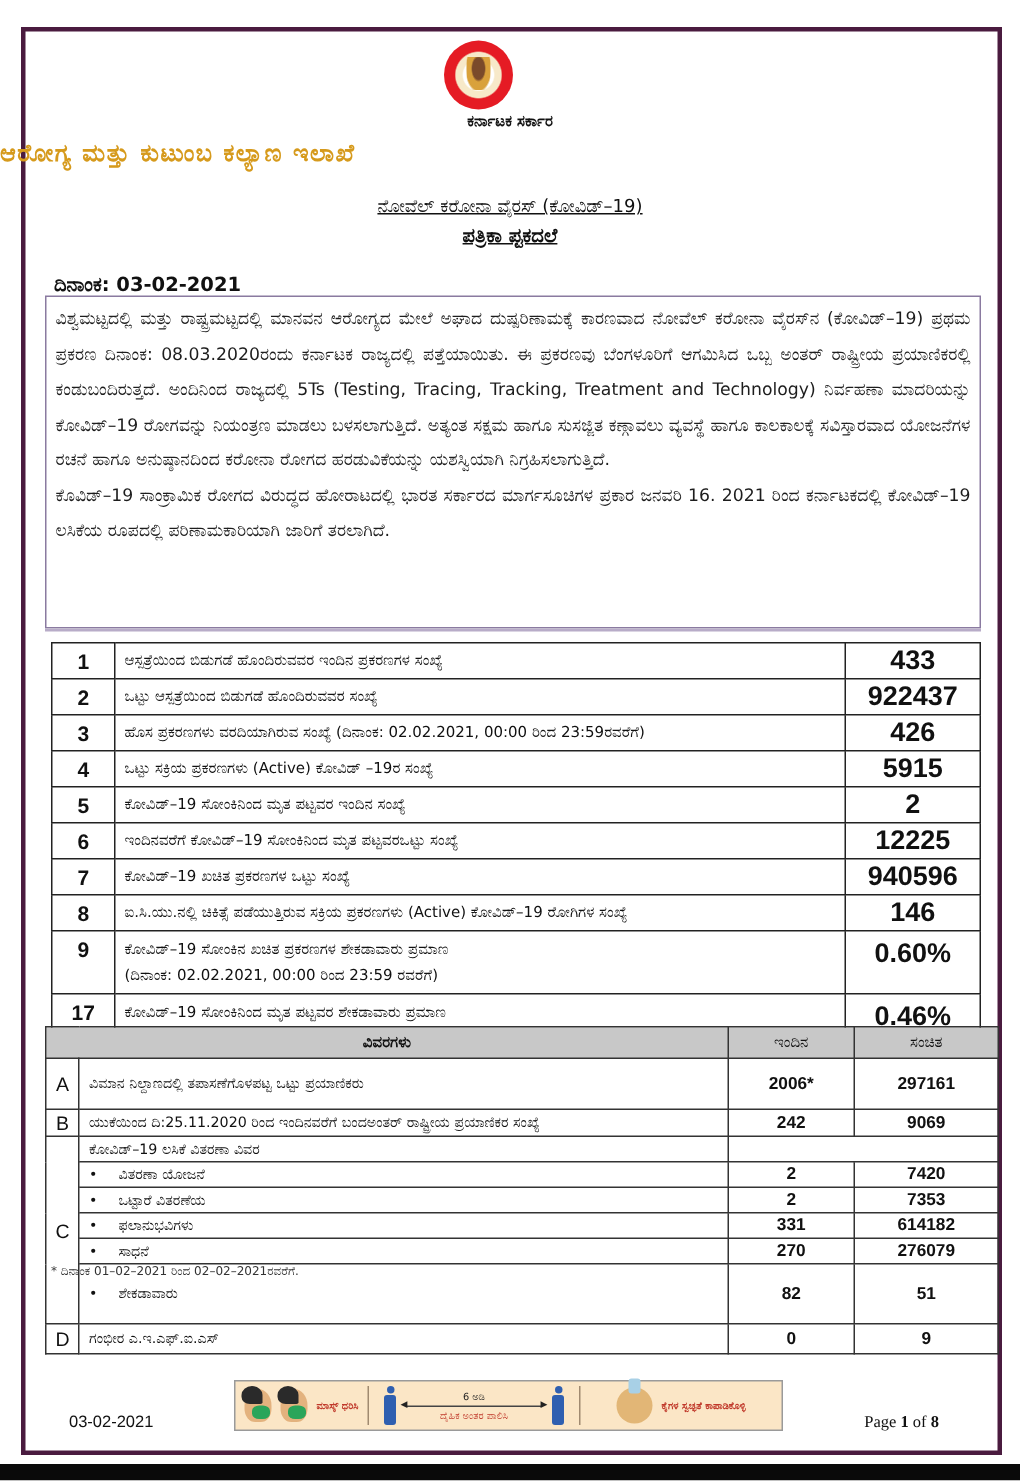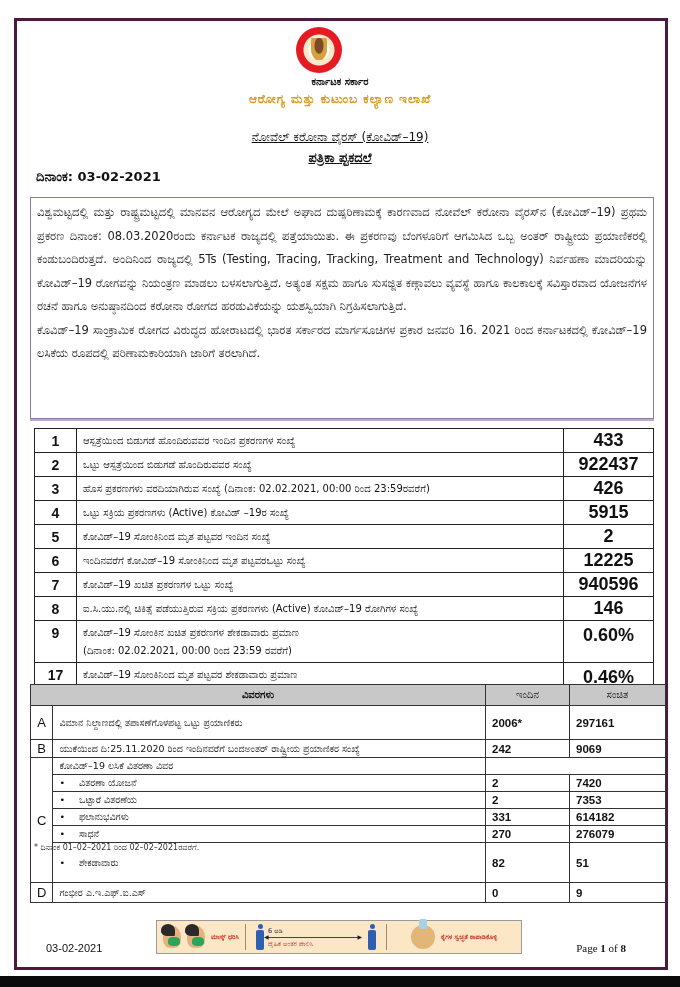--- a/index.html
+++ b/index.html
@@ -15,25 +15,25 @@
   
   .emblem {
     position: absolute; left: 296px; top: 27px; width: 46px; height: 46px; border-radius: 50%;
     background: radial-gradient(circle, #ffffff 0 10px, #f7e9c9 11px 15px, #e51b24 16px 23px);
   }
   .emblem-inner {
     position: absolute; left: 15px; top: 11px; width: 16px; height: 22px;
     background: radial-gradient(ellipse at 50% 35%, #7a4a2a 0 4px, #d9a13b 5px 8px, transparent 9px);
   }
   .gov-name { position: absolute; left: 0; width: 680px; top: 76px; text-align: center; font-size: 10px; font-weight: bold; }
-  .dept-title { position: absolute; left: 0; width: 680px; top: 92px; text-align: center; font-size: 12px; font-weight: bold; color: #d69a1c; letter-spacing: 1px; }
+  .dept-title { position: absolute; left: 0; width: 680px; top: 92px; font-size: 16px; font-weight: bold; color: #d69a1c; letter-spacing: 1px; }
   .subtitle { position: absolute; left: 0; width: 680px; top: 130px; text-align: center; font-size: 12px; text-decoration: underline; }
   .press-title { position: absolute; left: 0; width: 680px; top: 150px; text-align: center; font-size: 13px; font-weight: bold; text-decoration: underline; }
 
-  .date-line { position: absolute; left: 36px; top: 169px; font-size: 13px; font-weight: bold; }
+  .date-line { position: absolute; left: 36px; top: 183px; font-size: 13px; font-weight: bold; }
 
   
   .intro-box {
     position: absolute; left: 30px; top: 197px; width: 624px; height: 222px;
     border: 1.5px solid #8a7aa0; padding: 3px 6px;
     font-size: 11.5px; line-height: 23.5px; text-align: justify; color: #1d1d1d;
     box-shadow: 0 2px 0 #b8acc8;
   }
   .intro-box p { margin: 0; }
 
@@ -46,21 +46,21 @@
   .t1 tr.r2 td { height: 42px; }
   .t1 tr.r2 td.num, .t1 tr.r2 td.val { vertical-align: top; padding-top: 4px; }
   .t1 .sub { display: block; margin-top: 6px; }
 
   
   .t2 { position: absolute; left: 30px; top: 684px; width: 636px; border-collapse: collapse; font-size: 9.5px; }
   .t2 td, .t2 th { border: 1px solid #333; padding: 1px 6px; vertical-align: middle; }
   .t2 th { background: #c8c8c8; font-weight: bold; font-size: 10px; height: 21px; }
   .t2 th.h-today, .t2 th.h-cum { font-weight: normal; }
   .t2 td.lbl { width: 22px; text-align: center; font-size: 13px; font-family: "Liberation Sans", sans-serif; }
-  .t2 td.v { width: 84px; text-align: left; font-weight: bold; font-size: 11.5px; font-family: "Liberation Sans", sans-serif; }
+  .t2 td.v { width: 84px; text-align: center; font-weight: bold; font-size: 11.5px; font-family: "Liberation Sans", sans-serif; }
   .t2 td.v2 { width: 96px; }
   .t2 tr.ra td { height: 34px; }
   .t2 tr.rb td { height: 18px; }
   .t2 tr.rc td { height: 17px; }
   .t2 tr.rd td { height: 20px; }
   .bullet-row { padding-left: 22px; }
   .bullet-row::before { content: "•"; margin-right: 14px; }
 
   .footnote { position: absolute; left: 34px; top: 843px; font-size: 8px; color: #333; }
 
@@ -74,21 +74,21 @@
     font-size: 6.5px; color: #c0392b;
   }
   .banner .seg { display: flex; align-items: center; height: 100%; }
   .banner .divider { width: 1px; height: 26px; background: #a08a70; margin: 0 6px; }
   .face { width: 18px; height: 22px; border-radius: 50% 50% 40% 40%; background: #e3b27e; position: relative; margin-left: 6px; }
   .face::before { content: ""; position: absolute; left: -2px; top: -2px; width: 14px; height: 12px; border-radius: 50% 50% 10% 40%; background: #2a2a2a; }
   .face::after { content: ""; position: absolute; left: 5px; bottom: 2px; width: 12px; height: 9px; border-radius: 40%; background: #2aa55a; }
   .person { width: 8px; height: 26px; position: relative; margin: 0 4px; }
   .person::before { content: ""; position: absolute; left: 1.5px; top: 0; width: 5px; height: 5px; border-radius: 50%; background: #2f5fb0; }
   .person::after { content: ""; position: absolute; left: 0; top: 6px; width: 8px; height: 20px; background: #2f5fb0; border-radius: 2px; }
-  .distance { display: flex; flex-direction: column; width: 96px; color: #222; }
+  .distance { display: flex; flex-direction: column; align-items: center; width: 96px; color: #222; }
   .distance .arrow { width: 90px; border-top: 1px solid #444; position: relative; margin: 2px 0; }
   .distance .arrow::before { content: "◀"; position: absolute; left: -4px; top: -5px; font-size: 6px; }
   .distance .arrow::after { content: "▶"; position: absolute; right: -4px; top: -5px; font-size: 6px; }
   .hands { width: 24px; height: 24px; border-radius: 50%; background: #e2b676; margin-left: 18px; position: relative; }
   .hands::before { content: ""; position: absolute; left: 8px; top: -6px; width: 8px; height: 10px; background: #a8d0e6; border-radius: 2px; }
   .banner .txt { line-height: 9px; margin-left: 6px; font-weight: bold; }
 </style>
 </head>
 <body>
 

